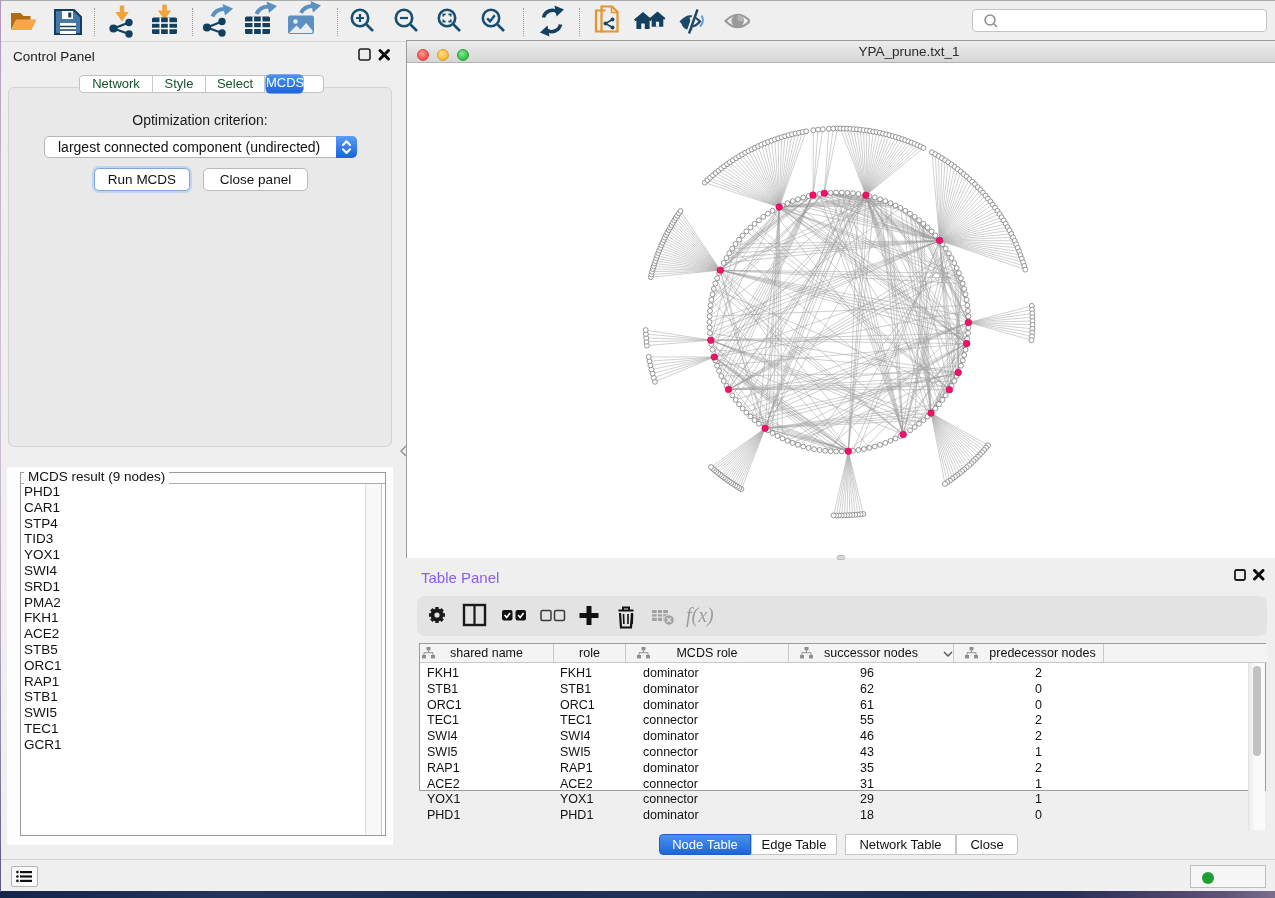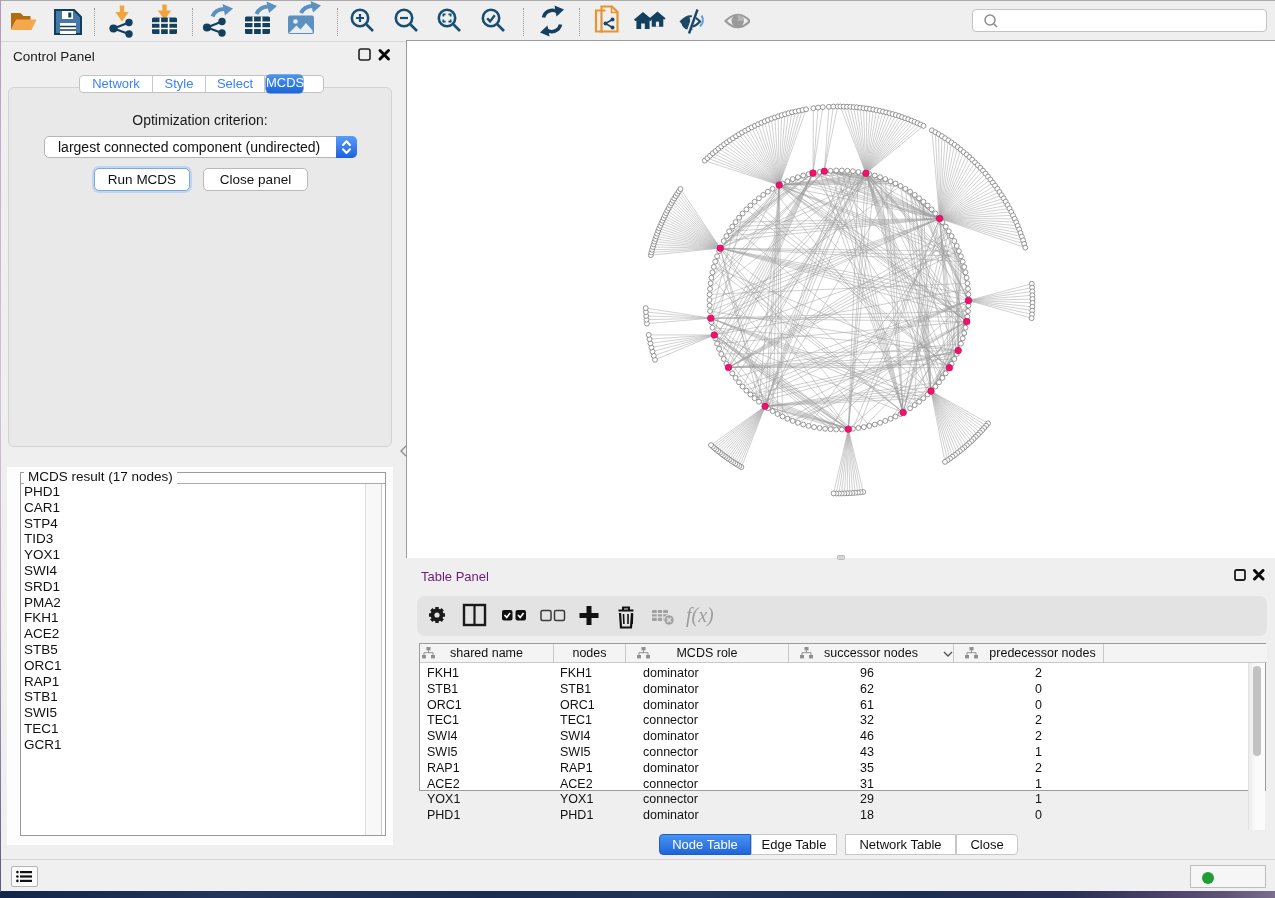--- a/index.html
+++ b/index.html
@@ -5,42 +5,42 @@
 html,body{width:1275px;height:898px;overflow:hidden}
 body{font-family:"Liberation Sans",sans-serif;background:#efefef;position:relative}
 .abs{position:absolute}
 
 #toolbar{left:0;top:0;width:1275px;height:42px;background:#efefef;border-top:1px solid #ababab;border-bottom:1px solid #d6d6d6}
 .vsep{position:absolute;top:7px;height:28px;width:0;border-left:1px dotted #9a9a9a}
 #search{position:absolute;left:972px;top:8px;width:295px;height:23px;border:1px solid #c3c3c3;border-radius:4px;background:#fff}
 
 #cp-title{left:13px;top:49px;font-size:13.5px;color:#1a1a1a}
 #tabs{left:79px;top:75px;height:18px;background:#fff;border:1px solid #c2c2c2;border-radius:4px}
-.tab{position:absolute;top:0;height:16px;font-size:13px;color:#3b82f6;text-align:center;line-height:16px;border-right:1px solid #c9c9c9}
+.tab{position:absolute;top:0;height:16px;font-size:13px;color:#14532d;text-align:center;line-height:16px;border-right:1px solid #c9c9c9}
 #tab-mcds{background:linear-gradient(#4a92f2,#1e66d8);color:#fff;border-radius:4px;border:none;height:18px;top:-1px;box-shadow:0 0 0 .5px #1b5fc9}
 #cp-panel{left:8px;top:87px;width:384px;height:360px;background:#e9e9e9;border:1px solid #d2d2d2;border-radius:6px}
 #opt-label{left:0;top:112px;width:400px;text-align:center;font-size:14px;color:#1a1a1a}
 #dropdown{left:44px;top:136px;width:313px;height:22px;background:#fff;border:1px solid #b5b5b5;border-radius:5px;font-size:14px;color:#111;line-height:21px;padding-left:13px}
 #dd-btn{position:absolute;right:-1px;top:-1px;width:21px;height:22px;border-radius:0 5px 5px 0;background:linear-gradient(#5a9cf8,#1c61dd)}
 .btn{position:absolute;top:168px;height:23px;background:#fff;border:1px solid #b9b9b9;border-radius:5px;font-size:13.5px;color:#111;text-align:center;line-height:21px}
 #btn-run{left:94px;width:96px;border:1px solid #7ea7dd;box-shadow:0 0 0 2px #c0d5ef}
 #btn-close{left:203px;width:105px}
 #mcds-white{left:7px;top:467px;width:386px;height:378px;background:#fdfdfd}
 #mcds-group{left:20px;top:472px;width:366px;height:364px;border:1px solid #9a9a9a}
 #mcds-label{left:24px;top:469px;background:#fdfdfd;padding:0 4px;font-size:13.5px;color:#111}
 #mcds-list{left:21px;top:483px;width:364px;height:352px;background:#fff;border-top:1px solid #ababab;font-size:13.5px;color:#111;line-height:15.8px;padding:0 0 0 3px}
 #mcds-scroll{left:365px;top:484px;width:17px;height:351px;background:#f8f8f8;border-left:1px solid #dcdcdc;border-right:1px solid #c9c9c9}
 
 
 #net-win{left:406px;top:40px;width:869px;height:518px;border:1px solid #9b9b9b;border-right:none;border-bottom:none;background:#fff}
 #net-title{height:22px;background:linear-gradient(#ededed,#d6d6d6);border-bottom:1px solid #b3b3b3;position:relative}
 #net-title span{position:absolute;left:0;top:0;width:1004px;text-align:center;font-size:13.5px;color:#2a2a2a;line-height:22px}
 .light{position:absolute;top:7.5px;width:12px;height:12px;border-radius:50%}
 
-#tp-title{left:421px;top:569px;font-size:13px;color:#701a75}
+#tp-title{left:421px;top:569px;font-size:15px;color:#8b5cf6}
 #tp-toolbar{left:417px;top:596px;width:850px;height:40px;background:#e3e3e3;border-radius:8px}
 #tbl{left:419px;top:643px;width:847px;height:148px;background:#fff;border:1px solid #9c9c9c}
 .hdrcell{position:absolute;top:0;height:19px;background:#f4f4f4;border-right:1px solid #c9c9c9;border-bottom:1px solid #c9c9c9;font-size:12.5px;color:#111;text-align:center;line-height:19px}
 .cell{position:absolute;font-size:12.5px;color:#111;height:16px;line-height:16px}
 .num{}
 #tbl-scroll{position:absolute;right:0;top:19px;width:17px;height:167px;background:linear-gradient(90deg,#ececec,#fbfbfb 40%);border-left:1px solid #e2e2e2}
 #tbl-thumb{position:absolute;left:4px;top:3px;width:8px;height:90px;background:#c2c2c2;border-radius:4px}
 .btab{position:absolute;top:834px;height:21px;background:#fff;border:1px solid #c6c6c6;font-size:13px;color:#111;text-align:center;line-height:19px}
 #btab-node{background:linear-gradient(#4a92f2,#1e66d8);color:#fff;border-color:#1b5fc9;border-radius:4px 0 0 4px}
 #btab-motifs{border-radius:0 4px 4px 0}
@@ -177,25 +177,31 @@
 <div id="dd-btn"><svg width="21" height="22" viewBox="0 0 21 22">
         <path d="M7 9 l3.5-3.8 3.5 3.8 M7 13.2 l3.5 3.8 3.5-3.8" fill="none" stroke="#fff" stroke-width="2" stroke-linecap="round" stroke-linejoin="round"></path>
       </svg></div>
 </div>
 <div class="btn abs" id="btn-run">Run MCDS</div>
 <div class="btn abs" id="btn-close">Close panel</div>
 <div id="mcds-white" class="abs"></div>
 <div id="mcds-group" class="abs"></div>
 <div id="mcds-list" class="abs">PHD1<br>CAR1<br>STP4<br>TID3<br>YOX1<br>SWI4<br>SRD1<br>PMA2<br>FKH1<br>ACE2<br>STB5<br>ORC1<br>RAP1<br>STB1<br>SWI5<br>TEC1<br>GCR1</div>
 <div id="mcds-scroll" class="abs"></div>
-<div id="mcds-label" class="abs">MCDS result (17 nodes)</div>
+<div id="mcds-label" class="abs">MCDS result (9 nodes)</div>
 <svg class="abs" style="left:399px;top:444px" width="10" height="14" viewBox="0 0 10 14">
     <path d="M7 2 L2 7 L7 12" fill="none" stroke="#8f8f8f" stroke-width="1.4"></path>
   </svg>
 <div id="net-win" class="abs">
+<div id="net-title">
+<div class="light" style="left:10px;background:radial-gradient(circle at 40% 35%,#ff9d96,#fb544e 60%,#e0443e);border:.5px solid #d44"></div>
+<div class="light" style="left:30px;background:radial-gradient(circle at 40% 35%,#ffe084,#fdbc40 60%,#eaa02f);border:.5px solid #d79f34"></div>
+<div class="light" style="left:50px;background:radial-gradient(circle at 40% 35%,#8ee698,#34c748 60%,#28b13c);border:.5px solid #2aa13c"></div>
+<span>YPA_prune.txt_1</span>
+</div>
 <svg width="867" height="493" viewBox="0 0 867 493" style="display:block">
       <path fill="none" stroke="#9b9b9b" stroke-width="0.6" stroke-opacity="0.8" d="M372.2 144.1L462.4 133.1M372.2 144.1L467.8 134.5M372.2 144.1L473.1 136.2M372.2 144.1L478.3 138.1M372.2 144.1L483.5 140.2M372.2 144.1L488.5 142.5M372.2 144.1L375.5 375.5M372.2 144.1L370.5 373M372.2 144.1L365.6 370.2M372.2 144.1L360.9 367.3M372.2 144.1L358.1 365.3M372.2 144.1L351.9 360.7M372.2 144.1L304.4 236.8M372.2 144.1L551.9 210.1M372.2 144.1L553.9 215.3M372.2 144.1L555.7 220.6M372.2 144.1L390.9 136.2M372.2 144.1L396.2 134.5M372.2 144.1L401.6 133.1M372.2 144.1L560.4 275.7M372.2 144.1L559.7 280.6M372.2 144.1L558.5 286.7M406 132.1L535.4 336.9M406 132.1L319.4 322.9M406 132.1L316.7 318M406 132.1L314.3 313M406 132.1L312.1 307.9M406 132.1L310.1 302.7M406 132.1L308.3 297.4M406 132.1L313.3 207.2M406 132.1L316.7 200M406 132.1L319.4 195.1M406 132.1L322.2 190.3M406 132.1L538.7 185.6M417.3 130.3L303 247.9M417.3 130.3L303.6 242.3M417.3 130.3L304.4 236.8M417.3 130.3L473.1 136.2M417.3 130.3L478.3 138.1M417.3 130.3L483.5 140.2M417.3 130.3L488.5 142.5M417.3 130.3L493.5 145M417.3 130.3L498.4 147.8M458.9 132.3L558.5 231.3M458.9 132.3L559.6 236.8M458.9 132.3L560.4 242.3M458.9 132.3L310.1 302.7M458.9 132.3L328.6 336.9M458.9 132.3L325.3 332.4M458.9 132.3L321.5 326.5M458.9 132.3L528.4 345.5M458.9 132.3L524 350.1M458.9 132.3L520.6 353.5M458.9 132.3L390.9 136.2M458.9 132.3L302.6 253.4M458.9 132.3L559.7 280.6M458.9 132.3L558.5 286.7M458.9 132.3L557.2 292.1M458.9 132.3L343.4 353.5M458.9 132.3L542.4 326.7M458.9 132.3L538.7 332.4M458.9 132.3L535.4 336.9M458.9 132.3L532 341.3M458.9 132.3L417.3 130.3M458.9 132.3L360.9 367.3M532.6 177.5L322.2 190.3M532.6 177.5L319.4 195.1M532.6 177.5L401.6 133.1M532.6 177.5L406 132.1M532.6 177.5L412.6 131M532.6 177.5L445.9 387.8M532.6 177.5L493.5 373M532.6 177.5L483.5 140.2M532.6 177.5L488.5 142.5M532.6 177.5L493.5 145M532.6 177.5L498.4 147.8M532.6 177.5L560.4 242.3M532.6 177.5L451.4 387M532.6 177.5L372.2 144.1M532.6 177.5L417.3 130.3M532.6 177.5L423.6 129.8M532.6 177.5L429.2 129.5M532.6 177.5L304.4 281.2M532.6 177.5L303.8 277.2M532.6 177.5L303 270.1M532.6 177.5L302.6 264.6M532.6 177.5L302.5 259M532.6 177.5L558.5 286.7M532.6 177.5L380.5 140.2M532.6 177.5L385.7 138.1M532.6 177.5L390.9 136.2M532.6 177.5L549.7 313M532.6 177.5L547.3 318M532.6 177.5L544.6 322.9M532.6 177.5L542.4 326.7M532.6 177.5L451.4 131M532.6 177.5L316.7 200M532.6 177.5L325.3 185.6M532.6 177.5L328.6 181.1M561.5 259.5L524 350.1M561.5 259.5L347.6 357.2M561.5 259.5L343.4 353.5M561.5 259.5L339.4 349.6M561.5 259.5L335.6 345.5M561.5 259.5L559.7 280.6M561.5 259.5L558.5 286.7M561.5 259.5L557.2 292.1M561.5 259.5L555.7 297.4M561.5 259.5L467.8 134.5M561.5 259.5L503.1 150.7M561.5 259.5L507.7 153.9M561.5 259.5L512.1 157.3M561.5 259.5L516.4 160.8M561.5 259.5L372.2 144.1M561.5 259.5L418.1 387.8M561.5 259.5L328.6 336.9M559.7 280.6L370.5 373M559.7 280.6L558.5 231.3M559.7 280.6L375.5 142.5M559.7 280.6L380.5 140.2M559.7 280.6L385.7 138.1M559.7 280.6L417.3 130.3M559.7 280.6L483.5 377.8M559.7 280.6L310.1 302.7M559.7 280.6L512.1 157.3M559.7 280.6L390.9 381.8M559.7 280.6L385.7 379.9M559.7 280.6L380.5 377.8M559.7 280.6L456.9 386.1M559.7 280.6L560.4 242.3M559.7 280.6L561 247.9M551.2 309.6L303 270.1M551.2 309.6L351.9 360.7M551.2 309.6L347.6 357.2M551.2 309.6L343.4 353.5M551.2 309.6L305.5 286.7M551.2 309.6L314.3 313M551.2 309.6L385.7 379.9M551.2 309.6L547.3 200M551.2 309.6L549.7 205M551.2 309.6L551.9 210.1M551.2 309.6L553.9 215.3M551.2 309.6L503.1 367.3M551.2 309.6L462.4 133.1M542.4 326.7L553.9 302.7M542.4 326.7L551.2 309.6M542.4 326.7L339.4 168.4M542.4 326.7L343.4 164.5M542.4 326.7L347.6 160.8M542.4 326.7L558.5 286.7M542.4 326.7L557.2 292.1M542.4 326.7L555.7 297.4M542.4 326.7L503.1 150.7M542.4 326.7L306.8 225.9M542.4 326.7L524 350.1M542.4 326.7L555.7 220.6M524 350.1L547.3 318M524 350.1L544.6 322.9M524 350.1L538.7 332.4M524 350.1L325.3 185.6M524 350.1L493.5 145M524 350.1L498.4 147.8M524 350.1L503.1 150.7M524 350.1L507.7 153.9M524 350.1L512.1 157.3M524 350.1L516.4 160.8M524 350.1L555.7 297.4M524 350.1L553.9 302.7M524 350.1L551.2 309.6M524 350.1L365.6 147.8M524 350.1L560.4 275.7M524 350.1L559.7 280.6M496.2 371.5L412.6 131M496.2 371.5L417.3 130.3M496.2 371.5L423.6 129.8M496.2 371.5L429.2 129.5M496.2 371.5L434.8 129.5M496.2 371.5L440.4 129.8M496.2 371.5L473.1 136.2M496.2 371.5L478.3 138.1M496.2 371.5L483.5 140.2M496.2 371.5L538.7 185.6M496.2 371.5L541.8 190.3M496.2 371.5L544.6 195.1M496.2 371.5L306.8 225.9M496.2 371.5L308.3 220.6M496.2 371.5L310.1 215.3M441.3 388.2L558.5 286.7M441.3 388.2L478.3 379.9M441.3 388.2L473.1 381.8M441.3 388.2L467.8 383.5M441.3 388.2L462.4 384.9M441.3 388.2L310.1 302.7M441.3 388.2L308.3 297.4M441.3 388.2L307.3 294M441.3 388.2L305.5 286.7M441.3 388.2L304.4 281.2M441.3 388.2L304.4 236.8M441.3 388.2L358.1 365.3M441.3 388.2L351.9 360.7M441.3 388.2L347.6 357.2M441.3 388.2L343.4 353.5M441.3 388.2L339.4 349.6M441.3 388.2L451.4 131M441.3 388.2L458.9 132.3M441.3 388.2L462.4 133.1M441.3 388.2L467.8 134.5M358.1 365.3L313.3 207.2M358.1 365.3L312.1 307.9M358.1 365.3L434.8 129.5M358.1 365.3L440.4 129.8M358.1 365.3L445.9 130.2M358.1 365.3L451.4 131M358.1 365.3L310.1 215.3M358.1 365.3L445.9 387.8M358.1 365.3L434.8 388.5M358.1 365.3L532 341.3M358.1 365.3L528.4 345.5M358.1 365.3L524 350.1M358.1 365.3L520.6 353.5M358.1 365.3L516.4 357.2M358.1 365.3L396.2 383.5M358.1 365.3L488.5 142.5M358.1 365.3L339.4 349.6M358.1 365.3L335.6 345.5M321.5 326.5L541.8 190.3M321.5 326.5L544.6 195.1M321.5 326.5L547.3 200M321.5 326.5L549.7 205M321.5 326.5L551.9 210.1M321.5 326.5L462.4 133.1M321.5 326.5L553.9 302.7M321.5 326.5L549.7 313M321.5 326.5L547.3 318M321.5 326.5L544.6 322.9M307.3 294L335.6 172.5M307.3 294L561 247.9M307.3 294L445.9 387.8M307.3 294L370.5 373M307.3 294L434.8 388.5M307.3 294L429.2 388.5M307.3 294L423.6 388.2M307.3 294L458.9 132.3M307.3 294L551.9 210.1M303.8 277.2L520.6 353.5M303.8 277.2L516.4 357.2M303.8 277.2L512.1 360.7M303.8 277.2L507.7 364.1M303.8 277.2L493.5 145M303.8 277.2L561 270.1M303.8 277.2L560.4 275.7M303.8 277.2L559.7 280.6M303.8 277.2L385.7 379.9M303.8 277.2L328.6 181.1M313.3 207.2L380.5 140.2M313.3 207.2L385.7 138.1M313.3 207.2L390.9 136.2M313.3 207.2L396.2 134.5M313.3 207.2L507.7 364.1M313.3 207.2L375.5 142.5M313.3 207.2L467.8 134.5M313.3 207.2L561.4 264.6M313.3 207.2L561.4 253.4M313.3 207.2L561.5 259.5M313.3 207.2L561 270.1M313.3 207.2L560.4 275.7M313.3 207.2L478.3 138.1M313.3 207.2L351.9 360.7M313.3 207.2L462.4 384.9M313.3 207.2L551.9 210.1M313.3 207.2L553.9 215.3M313.3 207.2L555.7 220.6M542.4 326.7L372.2 144.1M441.3 388.2L313.3 207.2M307.3 294L496.2 371.5M321.5 326.5L542.4 326.7M303.8 277.2L372.2 144.1M321.5 326.5L406 132.1M561.5 259.5L496.2 371.5M423.6 388.2L538.7 185.6M538.7 185.6L445.9 130.2M516.4 160.8L507.7 364.1M335.6 345.5L445.9 130.2M544.6 195.1L560.4 242.3M302.6 253.4L560.4 242.3M401.6 384.9L541.8 190.3M535.4 181.1L560.4 242.3"></path>
       <path fill="none" stroke="#b0b0b0" stroke-width="0.62" stroke-opacity="0.95" d="M372.2 144.1L297.8 119.6M372.2 144.1L300.4 117.1M372.2 144.1L303.1 114.7M372.2 144.1L305.8 112.3M372.2 144.1L308.6 110M372.2 144.1L311.4 107.7M372.2 144.1L314.2 105.5M372.2 144.1L317.1 103.3M372.2 144.1L320 101.2M372.2 144.1L322.9 99.2M372.2 144.1L325.9 97.2M372.2 144.1L329 95.2M372.2 144.1L332 93.3M372.2 144.1L335.1 91.5M372.2 144.1L338.2 89.7M372.2 144.1L341.4 88M372.2 144.1L344.6 86.4M372.2 144.1L347.8 84.8M372.2 144.1L351.1 83.2M372.2 144.1L354.4 81.8M372.2 144.1L357.7 80.3M372.2 144.1L361 79M372.2 144.1L364.4 77.7M372.2 144.1L367.8 76.5M372.2 144.1L371.2 75.3M372.2 144.1L374.6 74.2M372.2 144.1L378 73.2M372.2 144.1L381.5 72.2M372.2 144.1L385 71.3M372.2 144.1L388.5 70.5M372.2 144.1L392 69.7M372.2 144.1L395.5 69M372.2 144.1L399.1 68.3M406 132.1L406.4 67.2M406 132.1L411.1 66.6M406 132.1L415.8 66.2M417.3 130.3L421.9 65.8M417.3 130.3L426.3 65.6M417.3 130.3L430.6 65.5M458.9 132.3L433.4 65.5M458.9 132.3L436.7 65.6M458.9 132.3L440 65.7M458.9 132.3L443.3 65.8M458.9 132.3L446.6 66.1M458.9 132.3L449.9 66.3M458.9 132.3L453.2 66.7M458.9 132.3L456.5 67.1M458.9 132.3L459.8 67.5M458.9 132.3L463 68M458.9 132.3L466.3 68.6M458.9 132.3L469.5 69.2M458.9 132.3L472.8 69.8M458.9 132.3L476 70.6M458.9 132.3L479.2 71.4M458.9 132.3L482.4 72.2M458.9 132.3L485.6 73.1M458.9 132.3L488.8 74M458.9 132.3L492 75M458.9 132.3L495.1 76.1M458.9 132.3L498.2 77.2M458.9 132.3L501.3 78.3M458.9 132.3L504.4 79.6M458.9 132.3L507.5 80.8M458.9 132.3L510.5 82.1M458.9 132.3L513.5 83.5M458.9 132.3L516.5 84.9M532.6 177.5L524.9 89.3M532.6 177.5L528.3 91.2M532.6 177.5L531.6 93.1M532.6 177.5L534.9 95.1M532.6 177.5L538.1 97.2M532.6 177.5L541.3 99.3M532.6 177.5L544.5 101.5M532.6 177.5L547.6 103.8M532.6 177.5L550.7 106.1M532.6 177.5L553.7 108.5M532.6 177.5L556.6 111M532.6 177.5L559.6 113.5M532.6 177.5L562.4 116.1M532.6 177.5L565.2 118.7M532.6 177.5L568 121.4M532.6 177.5L570.7 124.1M532.6 177.5L573.4 126.9M532.6 177.5L576 129.7M532.6 177.5L578.5 132.6M532.6 177.5L581 135.6M532.6 177.5L583.4 138.5M532.6 177.5L585.8 141.6M532.6 177.5L588.1 144.7M532.6 177.5L590.4 147.8M532.6 177.5L592.5 151M532.6 177.5L594.6 154.2M532.6 177.5L596.7 157.4M532.6 177.5L598.7 160.7M532.6 177.5L600.6 164.1M532.6 177.5L602.5 167.4M532.6 177.5L604.3 170.9M532.6 177.5L606 174.3M532.6 177.5L607.6 177.8M532.6 177.5L609.2 181.3M532.6 177.5L610.7 184.8M532.6 177.5L612.2 188.4M532.6 177.5L613.5 192M532.6 177.5L614.8 195.6M532.6 177.5L616.1 199.3M532.6 177.5L617.2 202.9M532.6 177.5L618.3 206.6M561.5 259.5L624.8 242.8M561.5 259.5L625.1 246.6M561.5 259.5L625.3 250.4M561.5 259.5L625.4 254.3M561.5 259.5L625.5 258.1M561.5 259.5L625.5 261.9M561.5 259.5L625.4 265.8M561.5 259.5L625.2 269.6M561.5 259.5L625 273.4M561.5 259.5L624.6 277.2M524 350.1L581.1 382.3M524 350.1L579.1 384.7M524 350.1L577.1 387M524 350.1L575.1 389.3M524 350.1L573 391.5M524 350.1L570.9 393.7M524 350.1L568.7 395.9M524 350.1L566.6 398M524 350.1L564.4 400.2M524 350.1L562.1 402.2M524 350.1L559.8 404.3M524 350.1L557.5 406.3M524 350.1L555.2 408.2M524 350.1L552.8 410.2M524 350.1L550.4 412M524 350.1L548 413.9M524 350.1L545.5 415.7M524 350.1L543 417.5M524 350.1L540.5 419.2M524 350.1L538 420.9M441.3 388.2L456.3 451M441.3 388.2L453.6 451.3M441.3 388.2L450.9 451.6M441.3 388.2L448.2 451.8M441.3 388.2L445.5 452M441.3 388.2L442.8 452.2M441.3 388.2L440.1 452.3M441.3 388.2L437.4 452.4M441.3 388.2L434.7 452.5M441.3 388.2L432 452.5M441.3 388.2L429.3 452.5M441.3 388.2L426.6 452.4M358.1 365.3L334.4 426.1M358.1 365.3L332.4 424.9M358.1 365.3L330.4 423.7M358.1 365.3L328.4 422.4M358.1 365.3L326.4 421.1M358.1 365.3L324.4 419.9M358.1 365.3L322.5 418.5M358.1 365.3L320.6 417.2M358.1 365.3L318.7 415.8M358.1 365.3L316.8 414.5M358.1 365.3L314.9 413.1M358.1 365.3L313.1 411.6M358.1 365.3L311.2 410.2M358.1 365.3L309.4 408.7M358.1 365.3L307.6 407.2M358.1 365.3L305.8 405.7M358.1 365.3L304 404.1M307.3 294L248 318.8M307.3 294L246.7 314.7M307.3 294L245.5 310.6M307.3 294L244.4 306.5M307.3 294L243.4 302.3M307.3 294L242.5 298.1M307.3 294L241.7 293.9M303.8 277.2L239.9 282.6M303.8 277.2L239.5 278.7M303.8 277.2L239.2 274.9M303.8 277.2L238.9 271M303.8 277.2L238.7 267.1M313.3 207.2L243.8 214.2M313.3 207.2L244.4 211.4M313.3 207.2L245.1 208.7M313.3 207.2L245.9 206M313.3 207.2L246.7 203.3M313.3 207.2L247.5 200.6M313.3 207.2L248.4 198M313.3 207.2L249.3 195.3M313.3 207.2L250.2 192.7M313.3 207.2L251.2 190M313.3 207.2L252.2 187.4M313.3 207.2L253.3 184.8M313.3 207.2L254.4 182.2M313.3 207.2L255.5 179.7M313.3 207.2L256.7 177.1M313.3 207.2L257.9 174.6M313.3 207.2L259.1 172.1M313.3 207.2L260.4 169.6M313.3 207.2L261.7 167.1M313.3 207.2L263.1 164.6M313.3 207.2L264.5 162.2M313.3 207.2L265.9 159.8M313.3 207.2L267.3 157.4M313.3 207.2L268.8 155M313.3 207.2L270.3 152.7M313.3 207.2L271.9 150.3M313.3 207.2L273.5 148"></path>
       <g fill="#fff" stroke="#7d7d7d" stroke-width="0.8">
         <circle cx="561.4" cy="264.6" r="2.45"></circle>
         <circle cx="561" cy="270.1" r="2.45"></circle>
         <circle cx="560.4" cy="275.7" r="2.45"></circle>
         <circle cx="558.5" cy="286.7" r="2.45"></circle>
         <circle cx="557.2" cy="292.1" r="2.45"></circle>
         <circle cx="555.7" cy="297.4" r="2.45"></circle>
@@ -591,21 +597,21 @@
       <rect x="228" y="10" width="16" height="11" rx="1" fill="#9d9d9d"></rect>
 <path d="M228 13.6 h16 M228 17.2 h16 M233.3 10 v11 M238.6 10 v11" stroke="#e3e3e3" stroke-width="1.2"></path>
 <circle cx="245" cy="20" r="5.2" fill="#9d9d9d" stroke="#e3e3e3" stroke-width="1"></circle>
 <path d="M242.8 17.8 l4.4 4.4 M247.2 17.8 l-4.4 4.4" stroke="#e3e3e3" stroke-width="1.4"></path>
     </g>
 
 <text x="262" y="22" font-family="Liberation Serif,serif" font-style="italic" font-size="20" fill="#9d9d9d">f(x)</text>
 </svg>
 <div id="tbl" class="abs">
 <div class="hdrcell" style="left:0;width:134px">shared name</div>
-<div class="hdrcell" style="left:134px;width:72px">nodes</div>
+<div class="hdrcell" style="left:134px;width:72px">role</div>
 <div class="hdrcell" style="left:206px;width:163px">MCDS role</div>
 <div class="hdrcell" style="left:369px;width:165px">successor nodes</div>
     <svg style="position:absolute;left:523px;top:7px" width="10" height="6" viewBox="0 0 10 6">
       <path d="M1 1 L5 5 L9 1" fill="none" stroke="#555" stroke-width="1.4"></path>
     </svg>
 <div class="hdrcell" style="left:534px;width:150px;padding-left:28px">predecessor nodes</div>
 <div class="hdrcell" style="left:684px;width:163px;border-right:none"></div>
 <div id="tbl-scroll">
       <div id="tbl-thumb"></div>
     </div>
@@ -653,21 +659,21 @@
 <div class="cell num abs" style="left:860px;top:681px;width:60px">62</div>
 <div class="cell num abs" style="left:1035px;top:681px;width:60px">0</div>
 <div class="cell abs" style="left:427px;top:697px">ORC1</div>
 <div class="cell abs" style="left:560px;top:697px">ORC1</div>
 <div class="cell abs" style="left:643px;top:697px">dominator</div>
 <div class="cell num abs" style="left:860px;top:697px;width:60px">61</div>
 <div class="cell num abs" style="left:1035px;top:697px;width:60px">0</div>
 <div class="cell abs" style="left:427px;top:712px">TEC1</div>
 <div class="cell abs" style="left:560px;top:712px">TEC1</div>
 <div class="cell abs" style="left:643px;top:712px">connector</div>
-<div class="cell num abs" style="left:860px;top:712px;width:60px">32</div>
+<div class="cell num abs" style="left:860px;top:712px;width:60px">55</div>
 <div class="cell num abs" style="left:1035px;top:712px;width:60px">2</div>
 <div class="cell abs" style="left:427px;top:728px">SWI4</div>
 <div class="cell abs" style="left:560px;top:728px">SWI4</div>
 <div class="cell abs" style="left:643px;top:728px">dominator</div>
 <div class="cell num abs" style="left:860px;top:728px;width:60px">46</div>
 <div class="cell num abs" style="left:1035px;top:728px;width:60px">2</div>
 <div class="cell abs" style="left:427px;top:744px">SWI5</div>
 <div class="cell abs" style="left:560px;top:744px">SWI5</div>
 <div class="cell abs" style="left:643px;top:744px">connector</div>
 <div class="cell num abs" style="left:860px;top:744px;width:60px">43</div>

